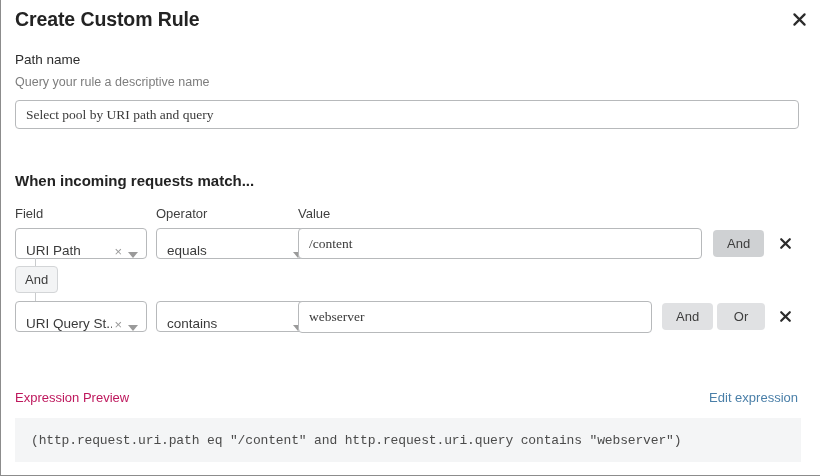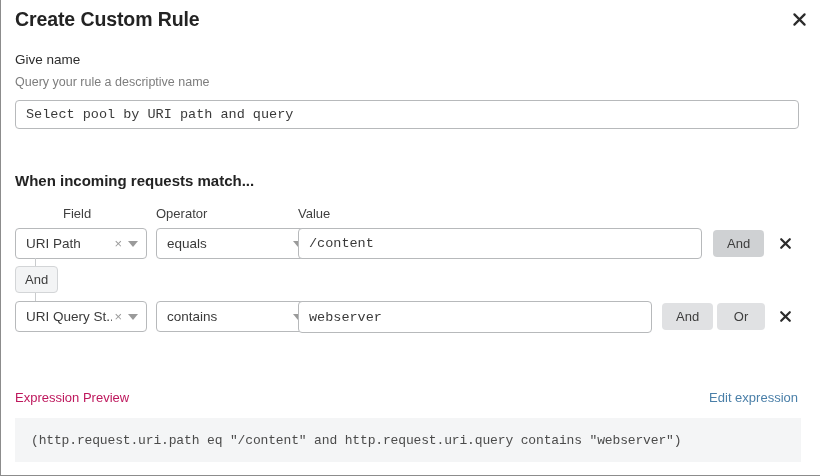--- a/index.html
+++ b/index.html
@@ -53,21 +53,21 @@
     color: #7d7d7d;
   }
   #rule-name-label { left: 14px; top: 52px; }
   #rule-name-help  { left: 14px; top: 75px; }
 
   .text-input {
     position: absolute;
     border: 1px solid #b7b9bb;
     border-radius: 4px;
     background: #fff;
-    font-family: Liberation Mono, monospace;
+    font-family: Liberation Serif, serif;
     font-size: 13.5px;
     color: #3a3a3a;
     padding: 0 10px;
     outline: none;
   }
   #rule-name-input {
     left: 14px; top: 100px;
     width: 784px; height: 29px;
   }
 
@@ -80,37 +80,37 @@
     color: #232323;
   }
 
   
   .col-head {
     position: absolute;
     top: 206px;
     font-size: 13px;
     color: #3f3f3f;
   }
-  #col-field    { left: 14px; margin-left: 48px; }
+  #col-field    { left: 14px; }
   #col-operator { left: 155px; }
   #col-value    { left: 297px; }
 
   
   .cond-row { position: absolute; left: 0; width: 820px; height: 31px; }
   #cond-row-0 { top: 228px; }
   #cond-row-1 { top: 301px; }
 
   .select-box {
     position: absolute;
     height: 31px;
     border: 1px solid #b7b9bb;
     border-radius: 4px;
     background: #fff;
     display: flex;
-    align-items: center;
+    align-items: flex-end;
     cursor: pointer;
     padding: 0 6px 0 10px;
   }
   .select-text {
     font-size: 13.5px;
     color: #3a3a3a;
     white-space: nowrap;
     overflow: hidden;
     flex: 1 1 auto;
   }
@@ -230,21 +230,21 @@
 
 <div class="dialog">
 
   <div class="dlg-title">Create Custom Rule</div>
   <button class="close-btn">
     <svg width="15" height="15" viewBox="0 0 15 15" aria-hidden="true">
       <path d="M2.4 2.4 L12.6 12.6 M12.6 2.4 L2.4 12.6" stroke="#2b2b2b" stroke-width="2.2" stroke-linecap="round"></path>
     </svg>
   </button>
 
-  <div class="label-strong" id="rule-name-label">Give name</div>
+  <div class="label-strong" id="rule-name-label">Path name</div>
   <div class="label-muted" id="rule-name-help">Query your rule a descriptive name</div>
   <input class="text-input" id="rule-name-input" type="text" value="Select pool by URI path and query" style="">
 
   <div class="section-title">When incoming requests match...</div>
 
   <div class="col-head" id="col-field">Field</div>
   <div class="col-head" id="col-operator">Operator</div>
   <div class="col-head" id="col-value">Value</div>
 
   <div class="cond-row" id="cond-row-0">

